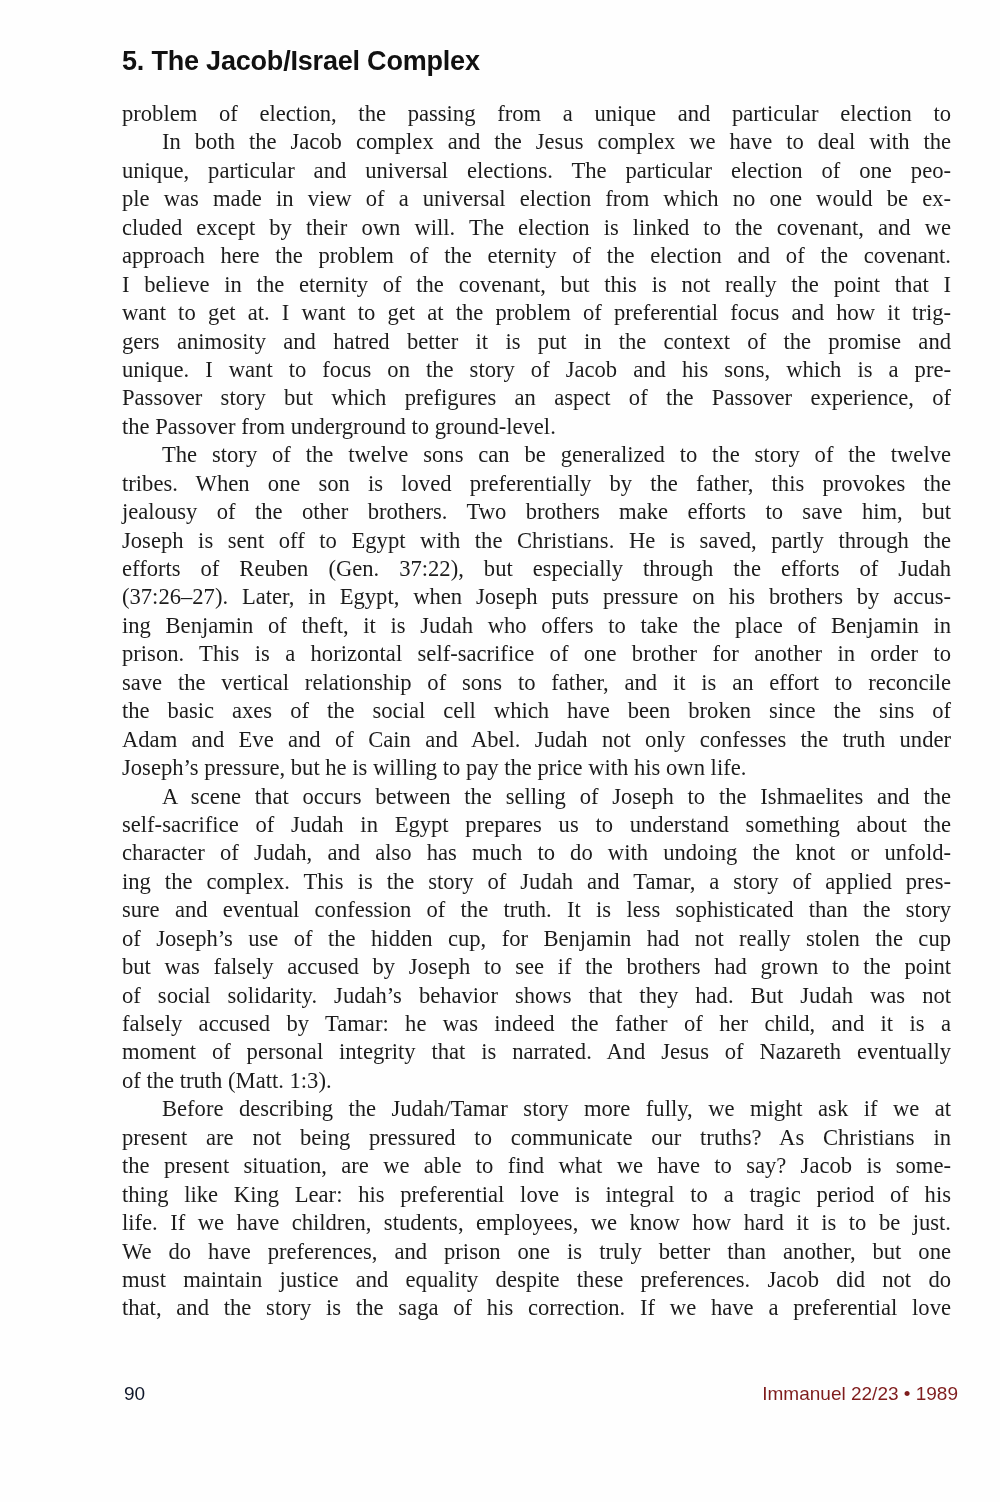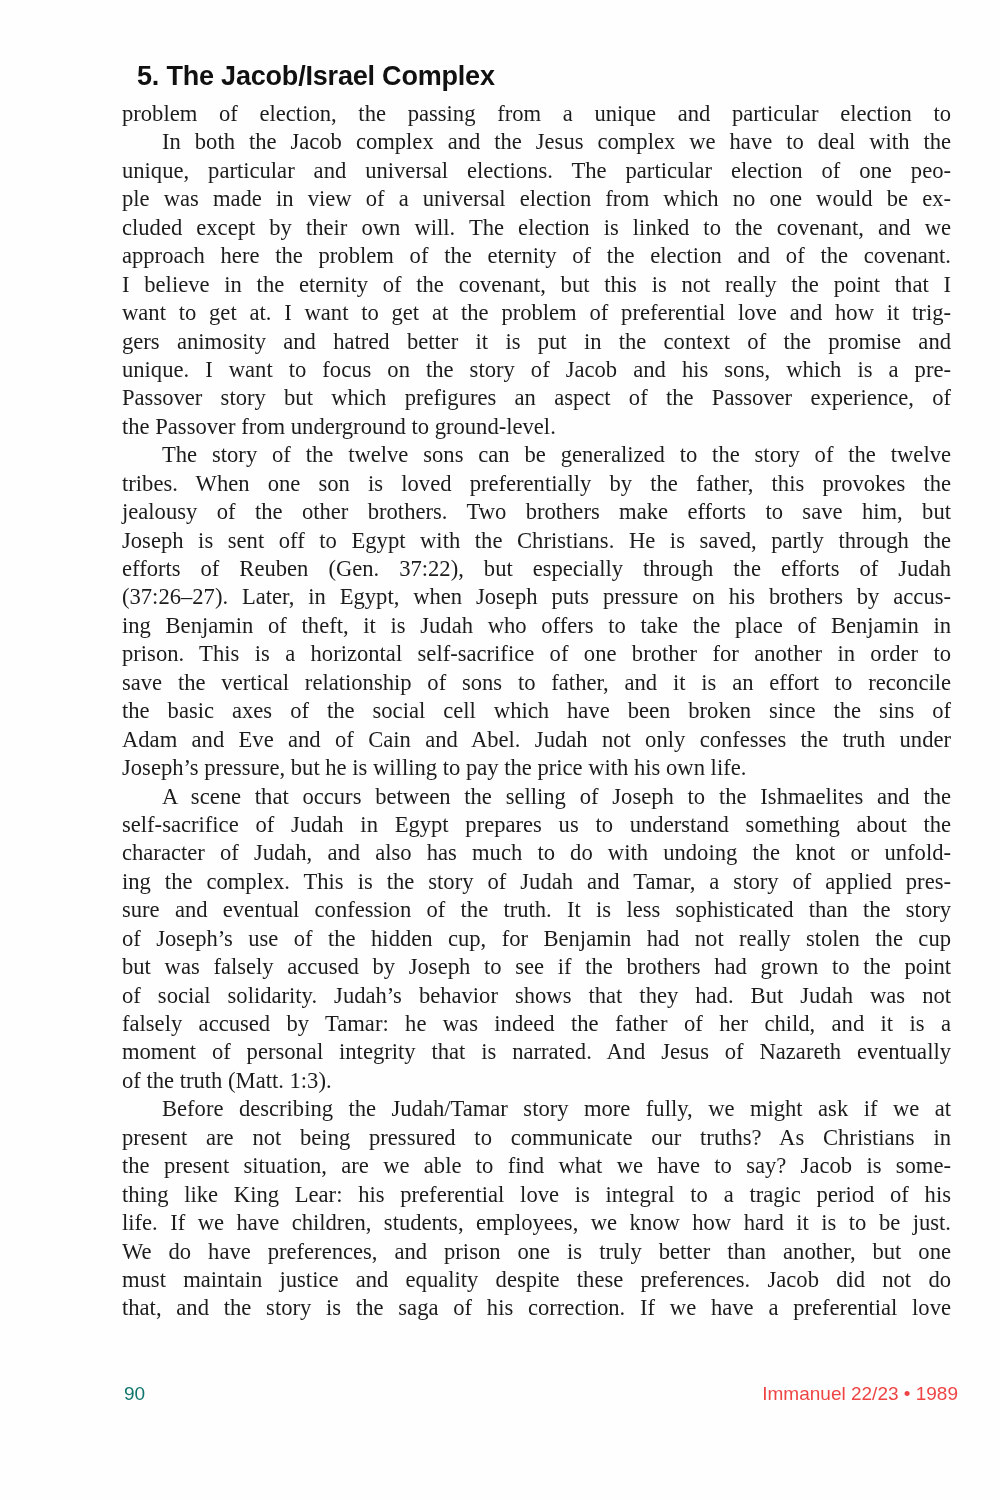--- a/index.html
+++ b/index.html
@@ -19,21 +19,21 @@
       left: 0;
       top: 0;
       width: 1000px;
       height: 1502px;
       background: #fefefe;
     }
     .heading {
       position: absolute;
       left: 122px;
       top: 46px;
-      margin: 15px;
+      margin: 0;
       font-family: "Liberation Sans", sans-serif;
       font-weight: bold;
       font-size: 27px;
       letter-spacing: -0.2px;
       color: #111;
       white-space: nowrap;
     }
     .body-text {
       position: absolute;
       left: 122px;
@@ -56,48 +56,48 @@
     }
     .line.indent {
       padding-left: 40px;
     }
     .footer-left {
       position: absolute;
       left: 124px;
       top: 1383px;
       font-family: "Liberation Sans", sans-serif;
       font-size: 19px;
-      color: #0f766e;
+      color: #0f172a;
     }
     .footer-right {
       position: absolute;
       right: 42px;
       top: 1383px;
       font-family: "Liberation Sans", sans-serif;
       font-size: 19px;
-      color: #ef4444;
+      color: #7f1d1d;
     }
   </style>
 </head>
 <body>
 
 <div class="page">
   <h1 class="heading">5. The Jacob/Israel Complex</h1>
 
   <div class="body-text">
 
     <div>
       <div class="line">problem of election, the passing from a unique and particular election to</div>
       <div class="line indent">In both the Jacob complex and the Jesus complex we have to deal with the</div>
       <div class="line">unique, particular and universal elections. The particular election of one peo-</div>
       <div class="line">ple was made in view of a universal election from which no one would be ex-</div>
       <div class="line">cluded except by their own will. The election is linked to the covenant, and we</div>
       <div class="line">approach here the problem of the eternity of the election and of the covenant.</div>
       <div class="line">I believe in the eternity of the covenant, but this is not really the point that I</div>
-      <div class="line">want to get at. I want to get at the problem of preferential love and how it trig-</div>
+      <div class="line">want to get at. I want to get at the problem of preferential focus and how it trig-</div>
       <div class="line">gers animosity and hatred better it is put in the context of the promise and</div>
       <div class="line">unique. I want to focus on the story of Jacob and his sons, which is a pre-</div>
       <div class="line">Passover story but which prefigures an aspect of the Passover experience, of</div>
       <div class="line last">the Passover from underground to ground-level.</div>
     </div>
 
     <div>
       <div class="line indent">The story of the twelve sons can be generalized to the story of the twelve</div>
       <div class="line">tribes. When one son is loved preferentially by the father, this provokes the</div>
       <div class="line">jealousy of the other brothers. Two brothers make efforts to save him, but</div>

